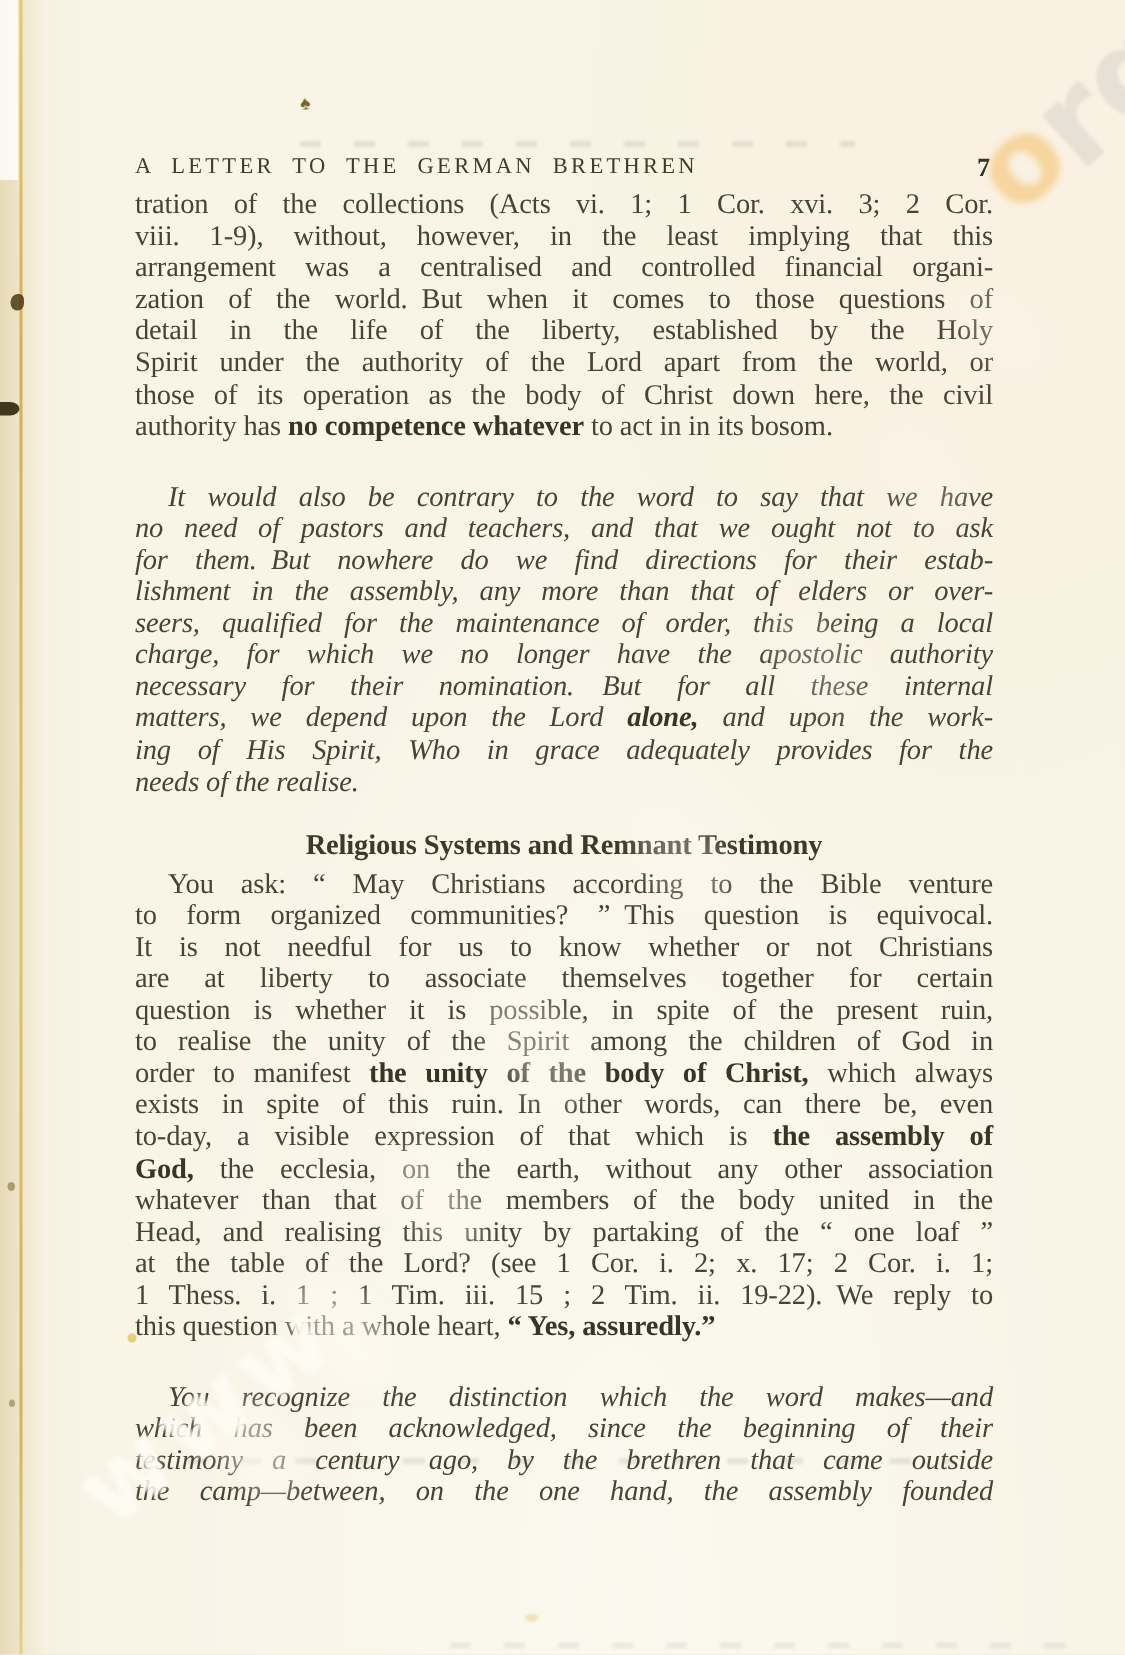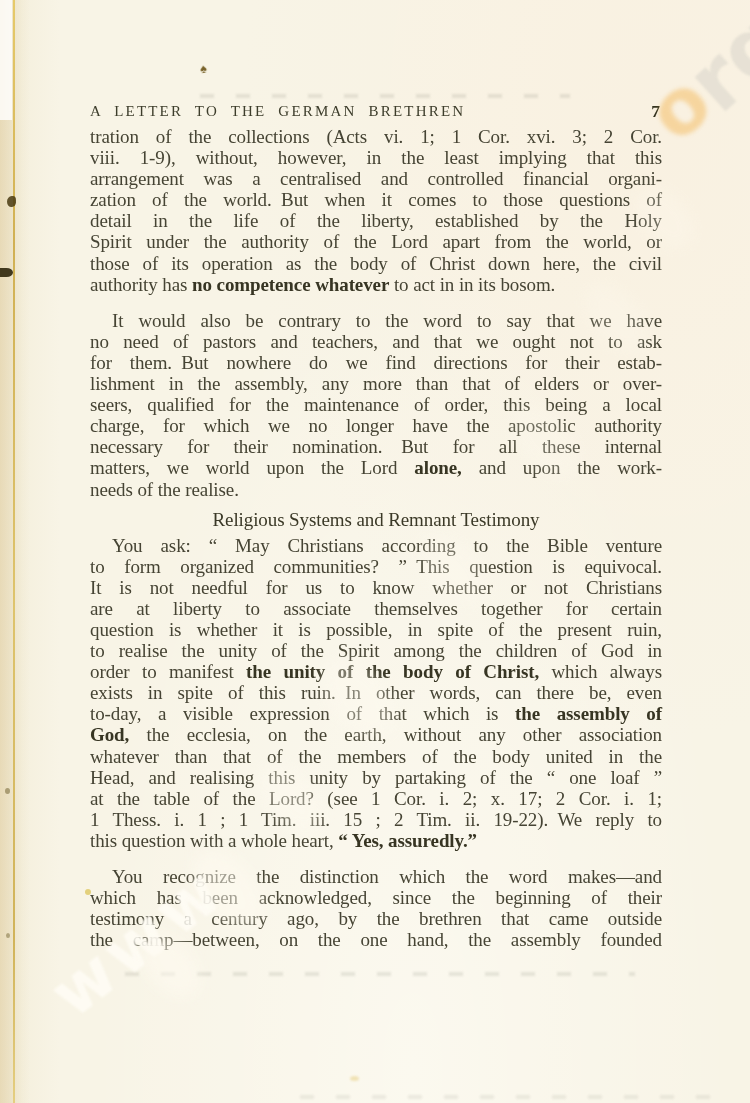--- a/index.html
+++ b/index.html
@@ -17,25 +17,25 @@
     font-size:15px;letter-spacing:2.2px;word-spacing:6px;color:#3d3d2b;}
   .pagenum{position:absolute;right:2px;top:-2px;font-size:17.5px;font-weight:bold;
     letter-spacing:0;word-spacing:0;color:#34331f;}
   
   .content{position:absolute;left:90px;top:126px;width:572px;
     font-size:19px;line-height:21.1px;color:#464434;letter-spacing:-0.1px;}
   .line{text-align:justify;text-align-last:justify;}
   .line.last{text-align-last:left;}
   .para.continues .line.last{text-align-last:justify;}
   .para{margin:0;}
-  .para + .para{margin-top:15px;}
+  .para + .para{margin-top:26px;font-style:italic;}
   .para.indent .line:first-child{text-indent:22px;}
   .b{font-weight:bold;color:#373523;}
   .i{}
-  .heading{margin:8px 0 4px;text-align:center;font-weight:normal;font-size:19px;
+  .heading{margin:20px 0 4px;text-align:center;font-weight:bold;font-size:19px;
     line-height:23px;color:#3b3927;}
   
   .left-shade{position:absolute;left:0;top:0;bottom:0;width:30px;
     background:linear-gradient(90deg,rgba(185,150,55,0.14),rgba(185,150,55,0));}
   .binding-line{position:absolute;left:13px;top:0;bottom:0;width:2px;opacity:.75;
     background:linear-gradient(#e4c14a,#c79f2c 22%,#d9b94e 55%,#c7a334 85%,#e2c768);
     filter:blur(.4px);}
   .corner-light{position:absolute;left:0;top:0;width:12px;height:120px;background:#ffffff;opacity:.8;}
   .speck{position:absolute;pointer-events:none;}
   .speck.s1{left:7px;top:196px;width:9px;height:11px;background:#493a11;
@@ -113,21 +113,22 @@
         <div class="line last"><span>authority has </span><span class="b">no competence whatever</span><span> to act in in its bosom.</span></div>
       </div>
       <div class="para indent">
         <div class="line"><span>It would also be contrary to the word to say that we have</span></div>
         <div class="line"><span>no need of pastors and teachers, and that we ought not to ask</span></div>
         <div class="line"><span>for them. But nowhere do we find directions for their estab-</span></div>
         <div class="line"><span>lishment in the assembly, any more than that of elders or over-</span></div>
         <div class="line"><span>seers, qualified for the maintenance of order, this being a local</span></div>
         <div class="line"><span>charge, for which we no longer have the apostolic authority</span></div>
         <div class="line"><span>necessary for their nomination.  But for all these internal</span></div>
-        <div class="line"><span>matters, we world upon the Lord </span><span class="b">alone,</span><span> and upon the work-</span></div>
+        <div class="line"><span>matters, we depend upon the Lord </span><span class="b">alone,</span><span> and upon the work-</span></div>
+        <div class="line"><span>ing of His Spirit, Who in grace adequately provides for the</span></div>
         <div class="line last"><span>needs of the realise.</span></div>
       </div>
       <div class="heading">Religious Systems and Remnant Testimony</div>
       <div class="para indent">
         <div class="line"><span>You ask: “ May Christians according to the Bible venture</span></div>
         <div class="line"><span>to form organized communities? ” This question is equivocal.</span></div>
         <div class="line"><span>It is not needful for us to know whether or not Christians</span></div>
         <div class="line"><span>are at liberty to associate themselves together for certain</span></div>
         <div class="line"><span>question is whether it is possible, in spite of the present ruin,</span></div>
         <div class="line"><span>to realise the unity of the Spirit among the children of God in</span></div>

